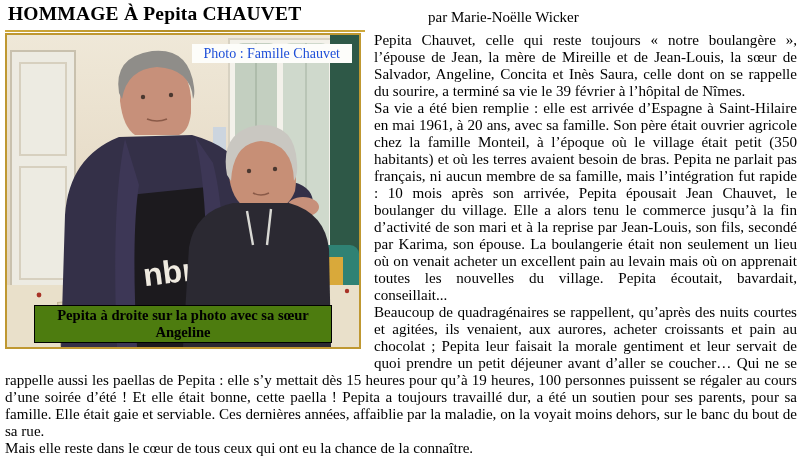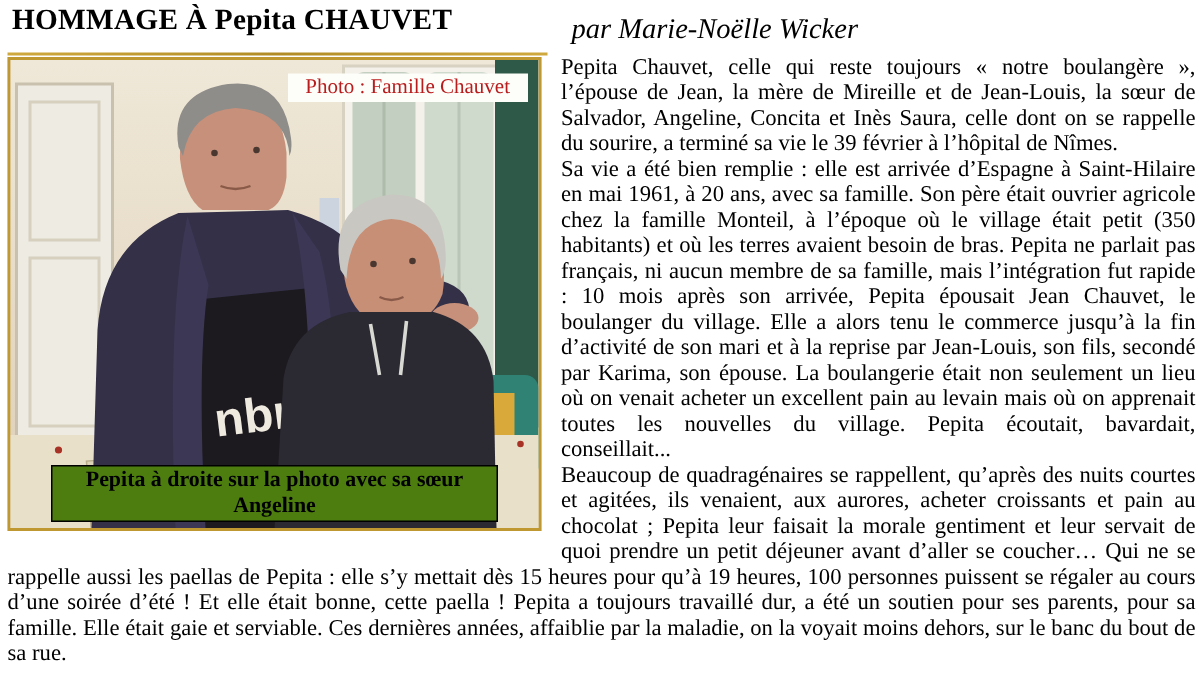--- a/index.html
+++ b/index.html
@@ -12,32 +12,32 @@
     font-family: "Liberation Serif", serif;
     color: #000;
   }
   .page {
     width: 792px;
     padding: 3px 3px 0 5px;
   }
   .header-row {
     display: flex;
     align-items: flex-start;
+    gap: 47px;
   }
   .title {
     font-size: 19.5px;
     font-weight: bold;
     margin: 0 0 0 3px;
     width: 364px;
     letter-spacing: 0.2px;
     white-space: nowrap;
   }
   .byline {
-    font-style: italic;
-    font-size: 19px;
+    font-size: 15px;
     padding-top: 6px;
     padding-left: 9px;
   }
   .gold-rule {
     width: 360px;
     height: 2px;
     margin: 4px 0 0 0;
     background: linear-gradient(90deg, #cfa93d, #b18c26, #cfa93d);
   }
   .article {
@@ -58,21 +58,21 @@
   }
   figure.photo svg { display: block; }
   .credit {
     position: absolute;
     top: 9px;
     right: 7px;
     background: #fdfdfa;
     padding: 0 12px;
     font-size: 14px;
     line-height: 19px;
-    color: #b91c1c;
+    color: #1d4ed8;
   }
   .caption {
     position: absolute;
     left: 27px;
     right: 27px;
     bottom: 4px;
     background: #4d7c0f;
     border: 1px solid #000;
     font-weight: bold;
     font-size: 14.6px;
@@ -172,15 +172,16 @@
 
         <ellipse cx="86" cy="296" rx="19" ry="9" fill="#c7907a"></ellipse>
       </svg>
       <div class="credit">Photo : Famille Chauvet</div>
       <figcaption class="caption">Pepita à droite sur la photo avec sa sœur Angeline</figcaption>
     </figure>
 
     <p>Pepita Chauvet, celle qui reste toujours « notre boulangère », l’épouse de Jean, la mère de Mireille et de Jean-Louis, la sœur de Salvador, Angeline, Concita et Inès Saura, celle dont on se rappelle du sourire, a terminé sa vie le 39 février à l’hôpital de Nîmes.</p>
     <p>Sa vie a été bien remplie : elle est arrivée d’Espagne à Saint-Hilaire en mai 1961, à 20 ans, avec sa famille. Son père était ouvrier agricole chez la famille Monteil, à l’époque où le village était petit (350 habitants) et où les terres avaient besoin de bras. Pepita ne parlait pas français, ni aucun membre de sa famille, mais l’intégration fut rapide : 10 mois après son arrivée, Pepita épousait Jean Chauvet, le boulanger du village. Elle a alors tenu le commerce jusqu’à la fin d’activité de son mari et à la reprise par Jean-Louis, son fils, secondé par Karima, son épouse. La boulangerie était non seulement un lieu où on venait acheter un excellent pain au levain mais où on apprenait toutes les nouvelles du village.  Pepita écoutait, bavardait, conseillait...</p>
     <p>Beaucoup de quadragénaires se rappellent, qu’après des nuits courtes et agitées, ils venaient, aux aurores, acheter croissants et pain au chocolat ; Pepita leur faisait la morale gentiment et leur servait de quoi prendre un petit déjeuner avant d’aller se coucher… Qui ne se rappelle aussi les paellas de Pepita : elle s’y mettait dès 15 heures pour qu’à 19 heures, 100 personnes puissent se régaler au cours d’une soirée d’été ! Et elle était bonne, cette paella ! Pepita a toujours travaillé dur, a été un soutien pour ses parents, pour sa famille. Elle était gaie et serviable. Ces dernières années, affaiblie par la maladie, on la voyait moins dehors, sur le banc du bout de sa rue.</p>
+    <p>Mais elle reste dans le cœur de tous ceux qui ont eu la chance de la connaître.</p>
 
   </div>
 </div>
 
 </body></html>

